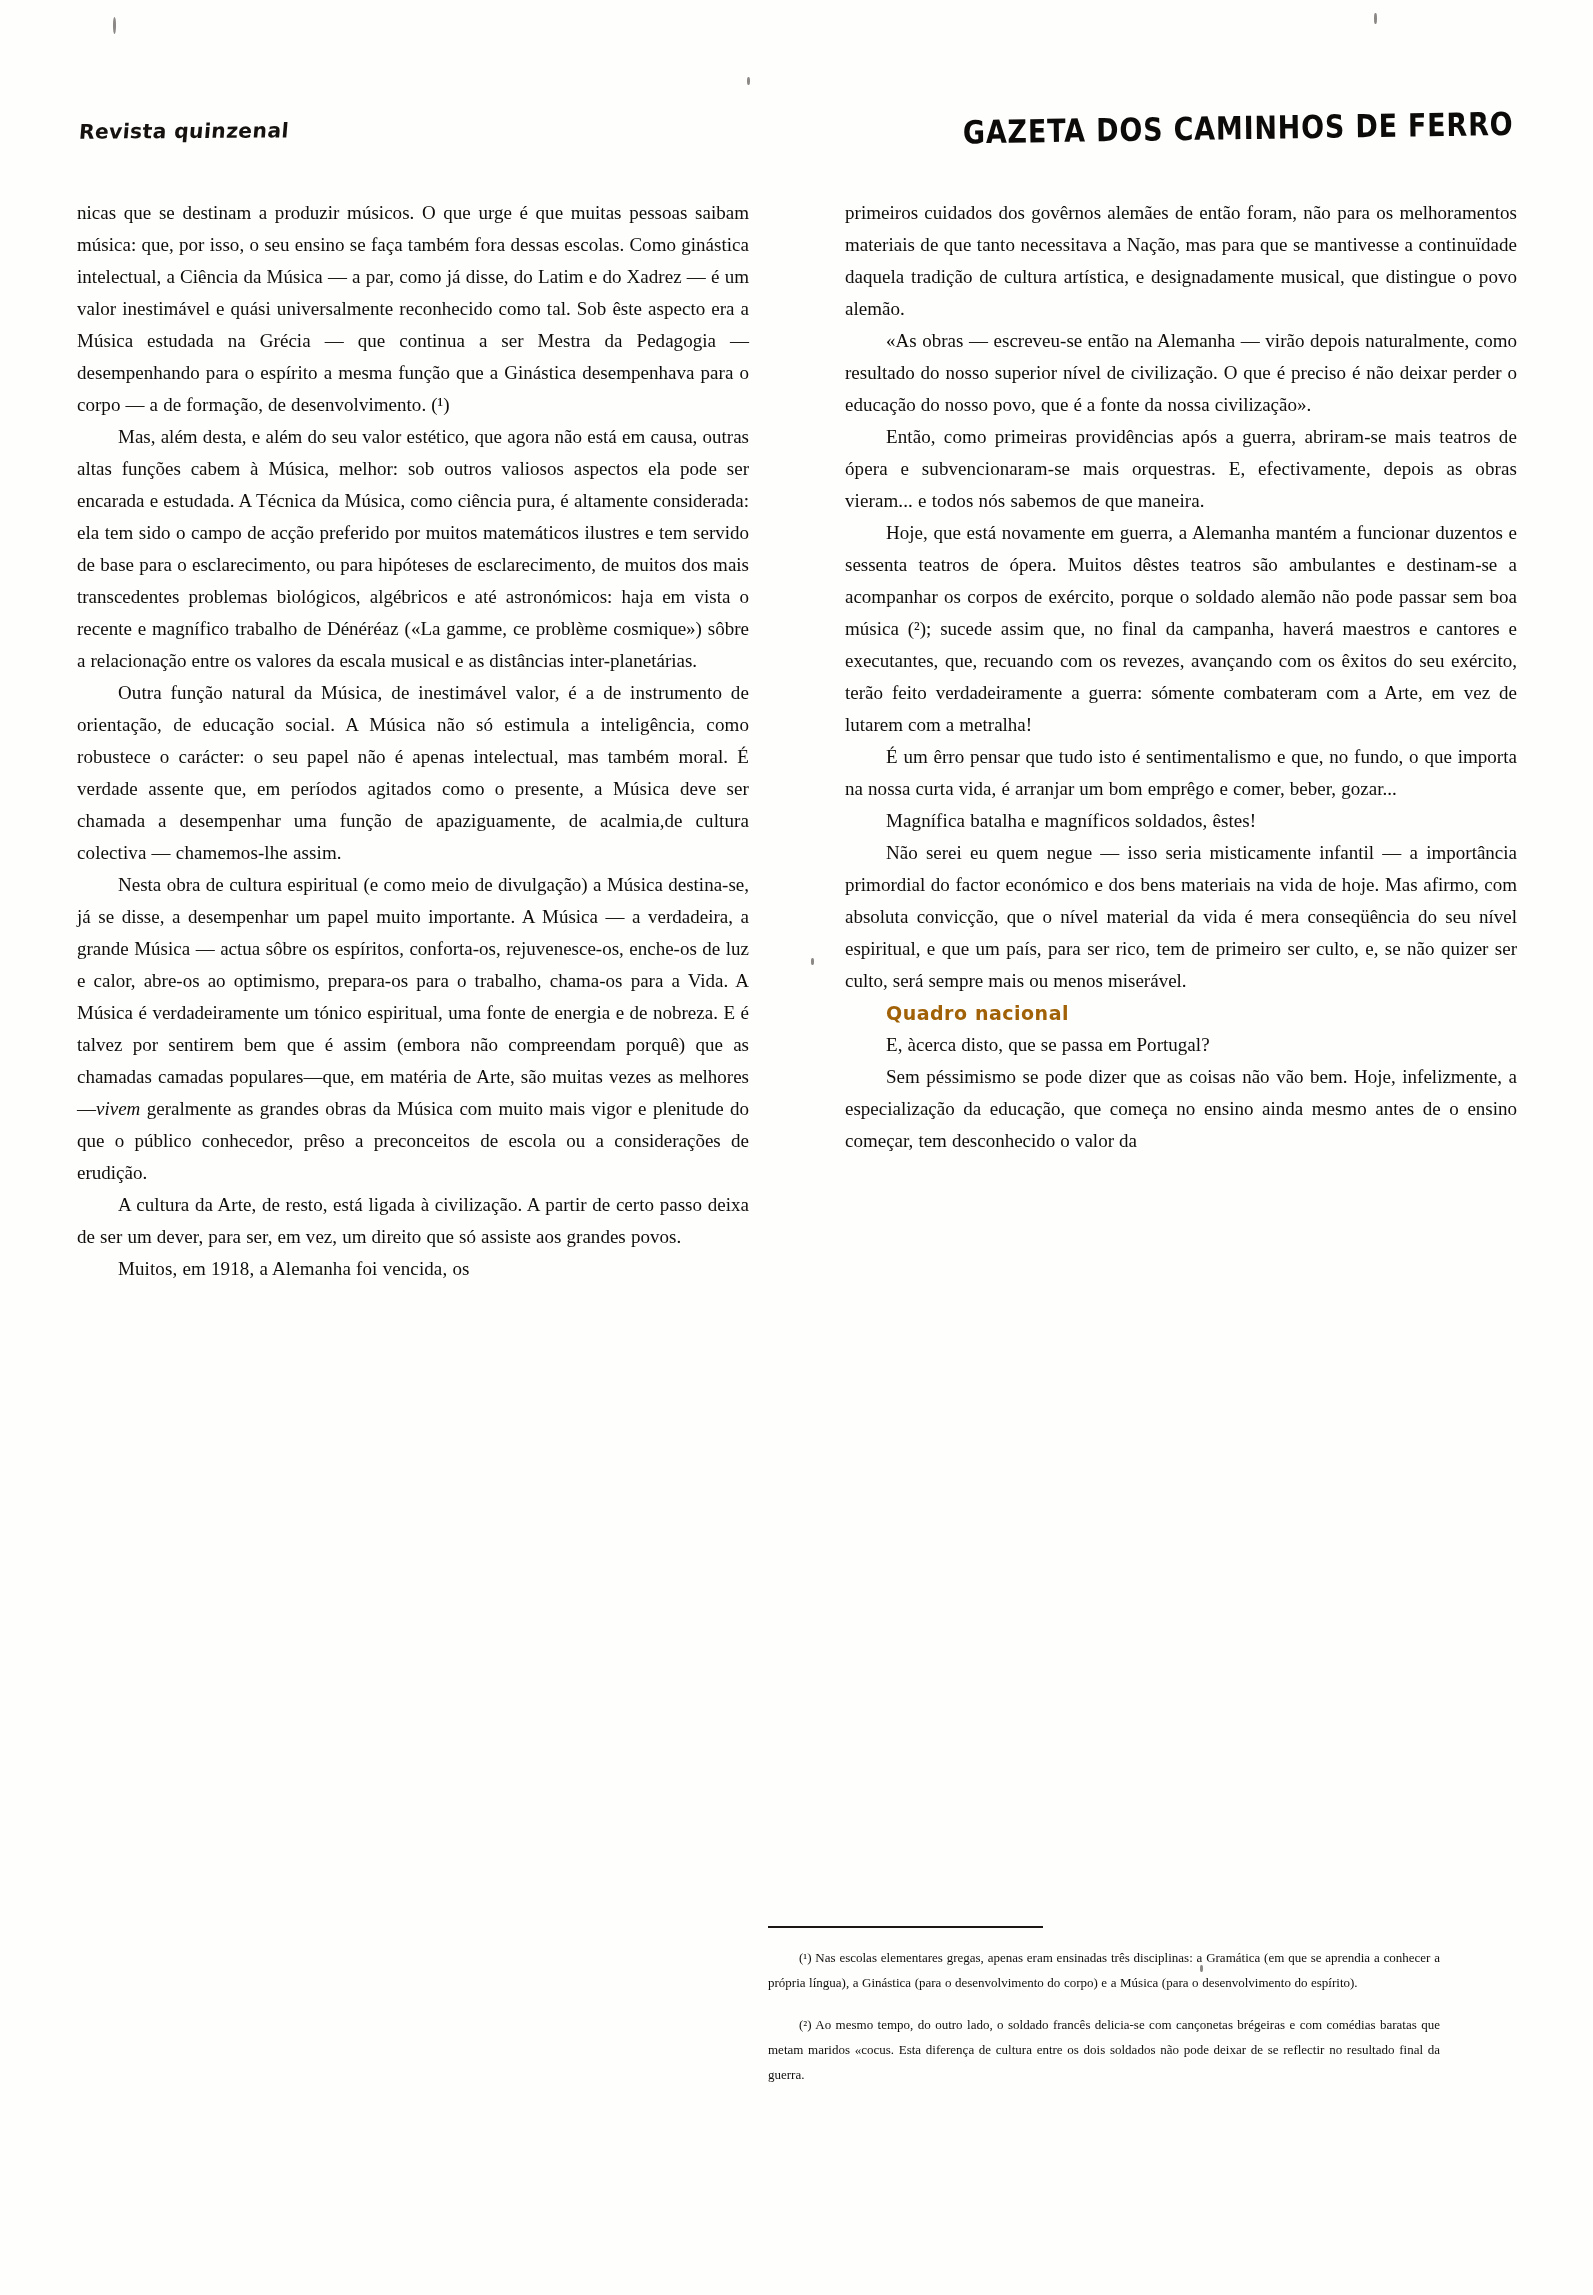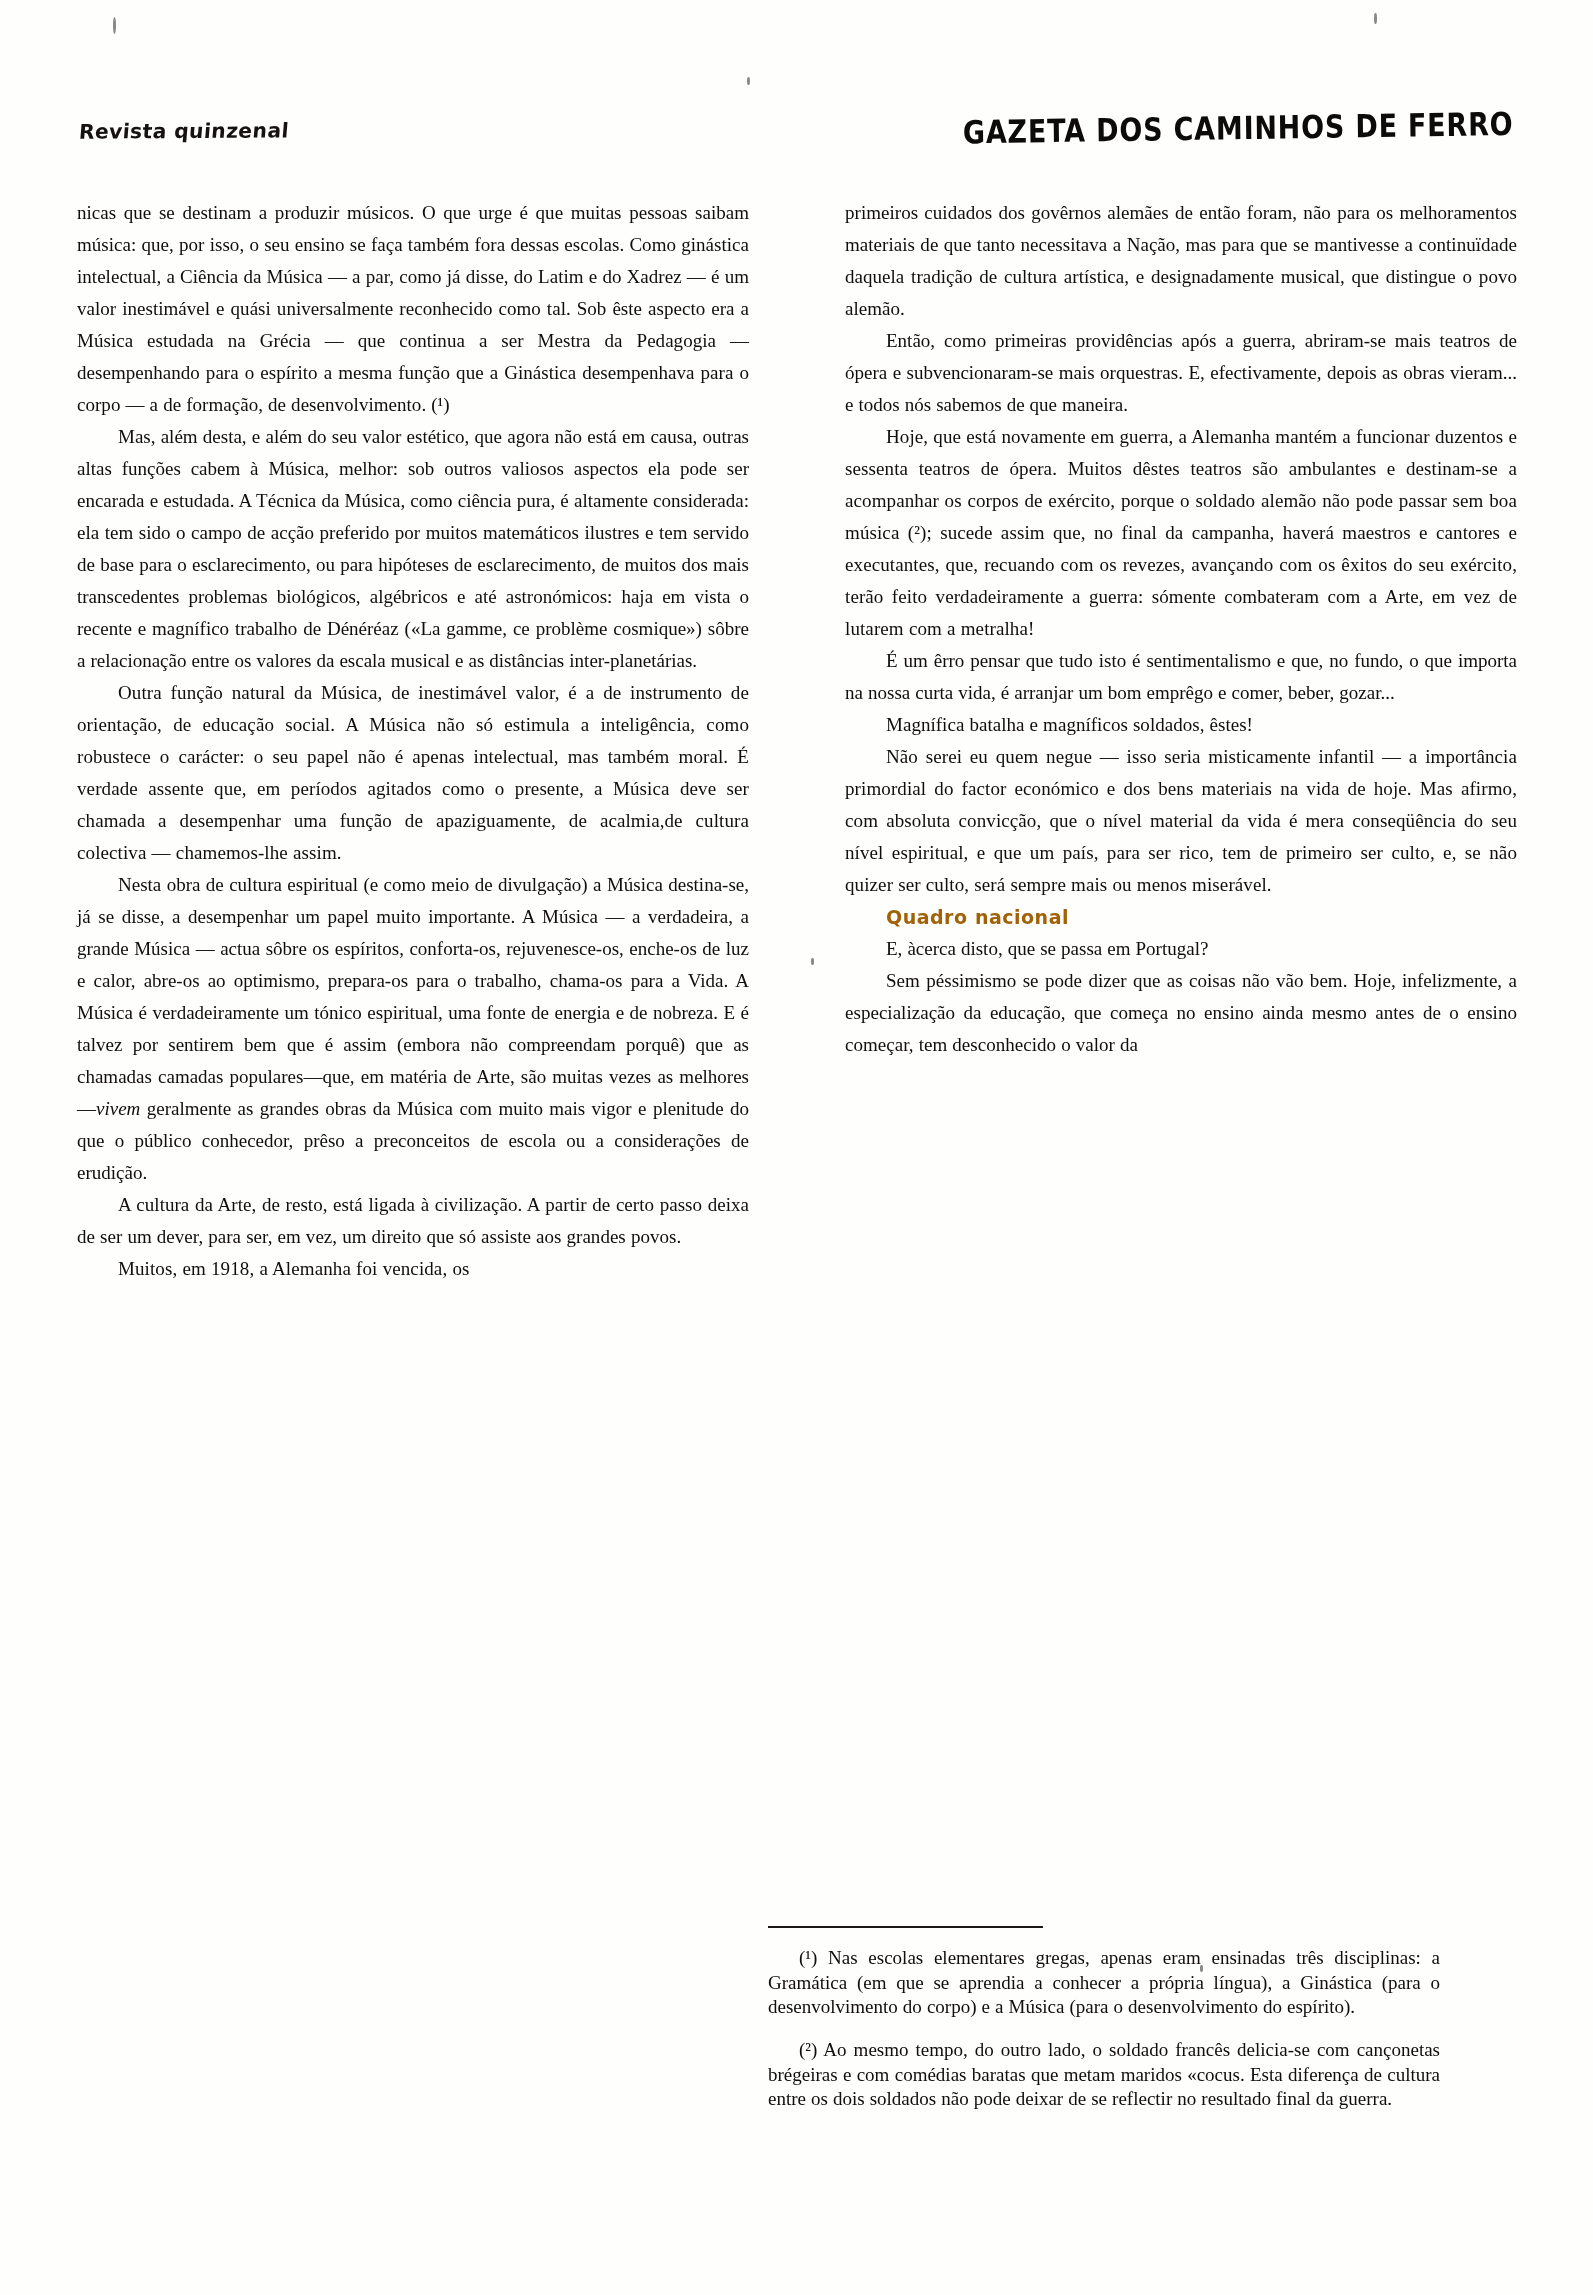--- a/index.html
+++ b/index.html
@@ -118,21 +118,21 @@
     width: 672px;
   }
   .fn-rule {
     width: 275px;
     height: 2px;
     background: #1a1714;
     margin: 0 0 18.3px 0;
   }
   .footnotes p {
     margin: 0;
-    font-size: 19px;
+    font-size: 13px;
     line-height: 24.6px;
     text-align: justify;
     text-indent: 31px;
     word-spacing: 0.3px;
   }
   .footnotes p + p { margin-top: 18px; }
 </style>
 </head>
 <body>
 
@@ -155,20 +155,21 @@
       <p class="noindent">nicas que se destinam a produzir músicos. O que urge é que muitas pessoas saibam música: que, por isso, o seu ensino se faça também fora dessas escolas. Como ginástica intelectual, a Ciência da Música — a par, como já disse, do Latim e do Xadrez — é um valor inestimável e quási universalmente reconhecido como tal. Sob êste aspecto era a Música estudada na Grécia — que continua a ser Mestra da Pedagogia — desempenhando para o espírito a mesma função que a Ginástica desempenhava para o corpo — a de formação, de desenvolvimento. (¹)</p>
       <p>Mas, além desta, e além do seu valor estético, que agora não está em causa, outras altas funções cabem à Música, melhor: sob outros valiosos aspectos ela pode ser encarada e estudada. A Técnica da Música, como ciência pura, é altamente considerada: ela tem sido o campo de acção preferido por muitos matemáticos ilustres e tem servido de base para o esclarecimento, ou para hipóteses de esclarecimento, de muitos dos mais transcedentes problemas biológicos, algébricos e até astronómicos: haja em vista o recente e magnífico trabalho de Dénéréaz («La gamme, ce problème cosmique») sôbre a relacionação entre os valores da escala musical e as distâncias inter-planetárias.</p>
       <p>Outra função natural da Música, de inestimável valor, é a de instrumento de orientação, de educação social. A Música não só estimula a inteligência, como robustece o carácter: o seu papel não é apenas intelectual, mas também moral. É verdade assente que, em períodos agitados como o presente, a Música deve ser chamada a desempenhar uma função de apaziguamente, de acalmia,de cultura colectiva — chamemos-lhe assim.</p>
       <p>Nesta obra de cultura espiritual (e como meio de divulgação) a Música destina-se, já se disse, a desempenhar um papel muito importante. A Música — a verdadeira, a grande Música — actua sôbre os espíritos, conforta-os, rejuvenesce-os, enche-os de luz e calor, abre-os ao optimismo, prepara-os para o trabalho, chama-os para a Vida. A Música é verdadeiramente um tónico espiritual, uma fonte de energia e de nobreza. E é talvez por sentirem bem que é assim (embora não compreendam porquê) que as chamadas camadas populares—que, em matéria de Arte, são muitas vezes as melhores—<i>vivem</i> geralmente as grandes obras da Música com muito mais vigor e plenitude do que o público conhecedor, prêso a preconceitos de escola ou a considerações de erudição.</p>
       <p>A cultura da Arte, de resto, está ligada à civilização. A partir de certo passo deixa de ser um dever, para ser, em vez, um direito que só assiste aos grandes povos.</p>
       <p>Muitos, em 1918, a Alemanha foi vencida, os</p>
     </div>
 
     <div class="col col-right">
       <p class="noindent">primeiros cuidados dos govêrnos alemães de então foram, não para os melhoramentos materiais de que tanto necessitava a Nação, mas para que se mantivesse a continuïdade daquela tradição de cultura artística, e designadamente musical, que distingue o povo alemão.</p>
+      <p>«As obras — escreveu-se então na Alemanha — virão depois naturalmente, como resultado do nosso superior nível de civilização. O que é preciso é não deixar perder o educação do nosso povo, que é a fonte da nossa civilização».</p>
       <p>Então, como primeiras providências após a guerra, abriram-se mais teatros de ópera e subvencionaram-se mais orquestras. E, efectivamente, depois as obras vieram... e todos nós sabemos de que maneira.</p>
       <p>Hoje, que está novamente em guerra, a Alemanha mantém a funcionar duzentos e sessenta teatros de ópera. Muitos dêstes teatros são ambulantes e destinam-se a acompanhar os corpos de exército, porque o soldado alemão não pode passar sem boa música (²); sucede assim que, no final da campanha, haverá maestros e cantores e executantes, que, recuando com os revezes, avançando com os êxitos do seu exército, terão feito verdadeiramente a guerra: sómente combateram com a Arte, em vez de lutarem com a metralha!</p>
       <p>É um êrro pensar que tudo isto é sentimentalismo e que, no fundo, o que importa na nossa curta vida, é arranjar um bom emprêgo e comer, beber, gozar...</p>
       <p>Magnífica batalha e magníficos soldados, êstes!</p>
       <p>Não serei eu quem negue — isso seria misticamente infantil — a importância primordial do factor económico e dos bens materiais na vida de hoje. Mas afirmo, com absoluta convicção, que o nível material da vida é mera conseqüência do seu nível espiritual, e que um país, para ser rico, tem de primeiro ser culto, e, se não quizer ser culto, será sempre mais ou menos miserável.</p>
 
       <p class="section-head">Quadro nacional</p>
 
       <p>E, àcerca disto, que se passa em Portugal?</p>
       <p>Sem péssimismo se pode dizer que as coisas não vão bem. Hoje, infelizmente, a especialização da educação, que começa no ensino ainda mesmo antes de o ensino começar, tem desconhecido o valor da</p>

